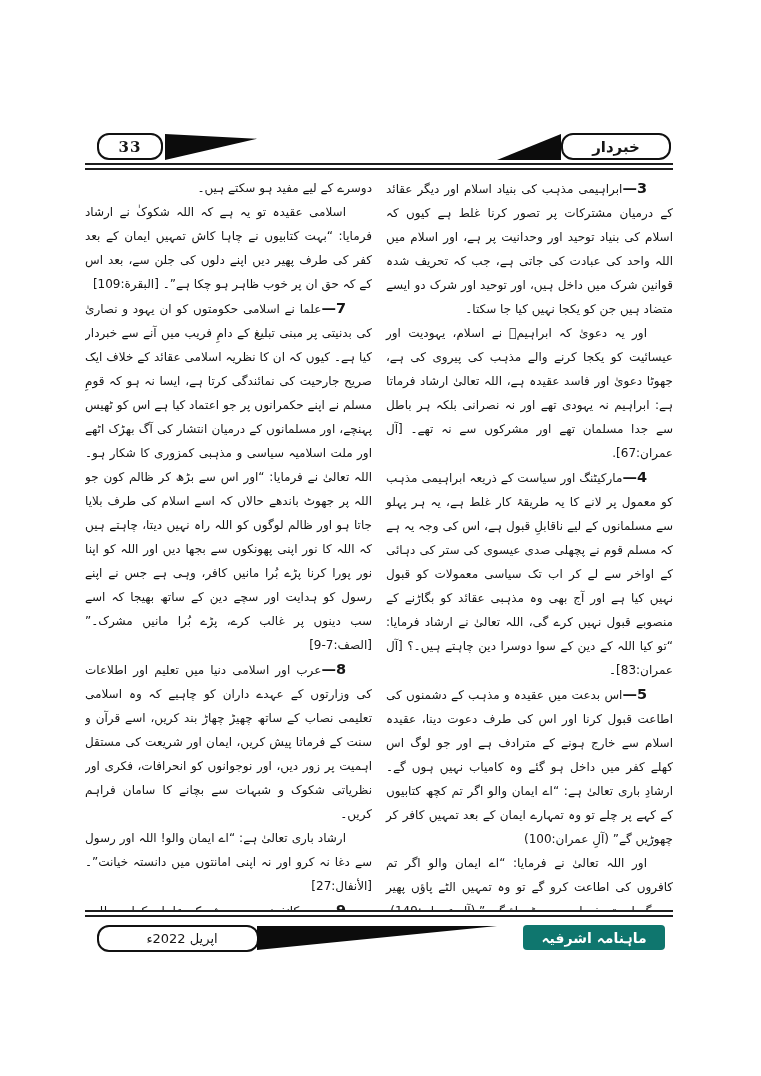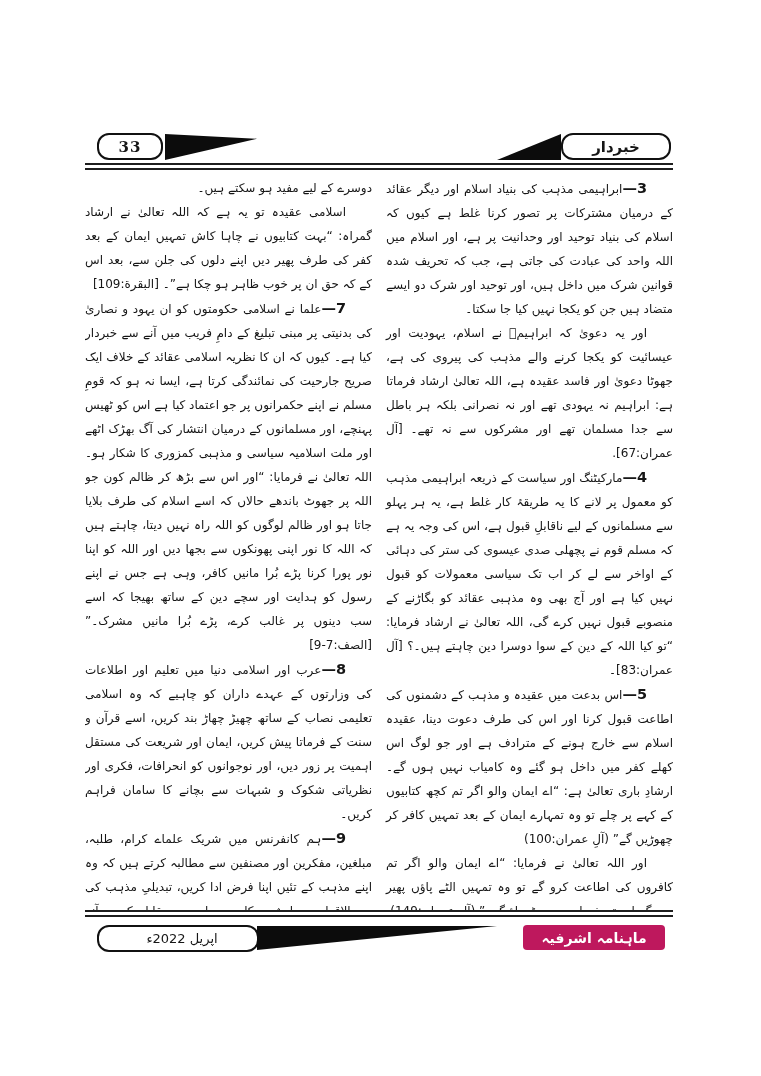--- a/index.html
+++ b/index.html
@@ -31,21 +31,21 @@
   .col{width:287px;text-align:justify;font-size:12px;line-height:24px;}
   .para{text-indent:26px;margin:0;}
   .para.noindent{text-indent:0;}
   .pnum{font-weight:bold;font-size:14.5px;}
   
   .footer{position:relative;height:45px;margin-top:1px;}
   .date-box{left:12px;top:7px;width:150px;height:23px;font-size:13px;padding-left:8px;}
   .wedge-after-date{left:172px;top:8px;width:240px;height:24px;
     clip-path:polygon(0 0,100% 0,0 100%);}
   .mag-box{
-    position:absolute;right:8px;top:7px;width:142px;height:25px;background:#be185d;
+    position:absolute;right:8px;top:7px;width:142px;height:25px;background:#0f766e;
     color:#fff;font-weight:bold;font-size:14px;border-radius:4px;
     display:flex;align-items:center;justify-content:center;
   }
 </style>
 </head>
 <body>
 
 <div class="page">
   <div class="content">
 
@@ -67,23 +67,24 @@
         <p class="para"><span class="pnum">3—</span><span>ابراہیمی مذہب کی بنیاد اسلام اور دیگر عقائد کے درمیان مشترکات پر تصور کرنا غلط ہے کیوں کہ اسلام کی بنیاد توحید اور وحدانیت پر ہے، اور اسلام میں اللہ واحد کی عبادت کی جاتی ہے، جب کہ تحریف شدہ قوانین شرک میں داخل ہیں، اور توحید اور شرک دو ایسے متضاد ہیں جن کو یکجا نہیں کیا جا سکتا۔</span></p>
         <p class="para"><span>اور یہ دعویٰ کہ ابراہیمؑ نے اسلام، یہودیت اور عیسائیت کو یکجا کرنے والے مذہب کی پیروی کی ہے، جھوٹا دعویٰ اور فاسد عقیدہ ہے، اللہ تعالیٰ ارشاد فرماتا ہے: ابراہیم نہ یہودی تھے اور نہ نصرانی بلکہ ہر باطل سے جدا مسلمان تھے اور مشرکوں سے نہ تھے۔ [آل عمران:67].</span></p>
         <p class="para"><span class="pnum">4—</span><span>مارکیٹنگ اور سیاست کے ذریعہ ابراہیمی مذہب کو معمول پر لانے کا یہ طریقۂ کار غلط ہے، یہ ہر پہلو سے مسلمانوں کے لیے ناقابلِ قبول ہے، اس کی وجہ یہ ہے کہ مسلم قوم نے پچھلی صدی عیسوی کی ستر کی دہائی کے اواخر سے لے کر اب تک سیاسی معمولات کو قبول نہیں کیا ہے اور آج بھی وہ مذہبی عقائد کو بگاڑنے کے منصوبے قبول نہیں کرے گی، اللہ تعالیٰ نے ارشاد فرمایا: “تو کیا اللہ کے دین کے سوا دوسرا دین چاہتے ہیں۔؟ [آل عمران:83]۔</span></p>
         <p class="para"><span class="pnum">5—</span><span>اس بدعت میں عقیدہ و مذہب کے دشمنوں کی اطاعت قبول کرنا اور اس کی طرف دعوت دینا، عقیدہ اسلام سے خارج ہونے کے مترادف ہے اور جو لوگ اس کھلے کفر میں داخل ہو گئے وہ کامیاب نہیں ہوں گے۔ ارشادِ باری تعالیٰ ہے: “اے ایمان والو اگر تم کچھ کتابیوں کے کہے پر چلے تو وہ تمہارے ایمان کے بعد تمہیں کافر کر چھوڑیں گے” (آلِ عمران:100)</span></p>
         <p class="para"><span>اور اللہ تعالیٰ نے فرمایا: “اے ایمان والو اگر تم کافروں کی اطاعت کرو گے تو وہ تمہیں الٹے پاؤں پھیر دیں گے اور تم خسارے میں پڑ جاؤ گے۔” (آلِ عمران:149)</span></p>
 
       </div>
 
       <div class="col">
         <p class="para noindent"><span>دوسرے کے لیے مفید ہو سکتے ہیں۔</span></p>
-        <p class="para"><span>اسلامی عقیدہ تو یہ ہے کہ اللہ تعالیٰ نے ارشاد گمراہ: “بہت کتابیوں نے چاہا کاش تمہیں ایمان کے بعد کفر کی طرف پھیر دیں اپنے دلوں کی جلن سے، بعد اس کے کہ حق ان پر خوب ظاہر ہو چکا ہے”۔ [البقرة:109]</span></p>
+        <p class="para"><span>اسلامی عقیدہ تو یہ ہے کہ اللہ شکوکٰ نے ارشاد فرمایا: “بہت کتابیوں نے چاہا کاش تمہیں ایمان کے بعد کفر کی طرف پھیر دیں اپنے دلوں کی جلن سے، بعد اس کے کہ حق ان پر خوب ظاہر ہو چکا ہے”۔ [البقرة:109]</span></p>
         <p class="para"><span class="pnum">7—</span><span>علما نے اسلامی حکومتوں کو ان یہود و نصاریٰ کی بدنیتی پر مبنی تبلیغ کے دامِ فریب میں آنے سے خبردار کیا ہے۔ کیوں کہ ان کا نظریہ اسلامی عقائد کے خلاف ایک صریح جارحیت کی نمائندگی کرتا ہے، ایسا نہ ہو کہ قومِ مسلم نے اپنے حکمرانوں پر جو اعتماد کیا ہے اس کو ٹھیس پہنچے، اور مسلمانوں کے درمیان انتشار کی آگ بھڑک اٹھے اور ملت اسلامیہ سیاسی و مذہبی کمزوری کا شکار ہو۔ اللہ تعالیٰ نے فرمایا: “اور اس سے بڑھ کر ظالم کون جو اللہ پر جھوٹ باندھے حالاں کہ اسے اسلام کی طرف بلایا جاتا ہو اور ظالم لوگوں کو اللہ راہ نہیں دیتا، چاہتے ہیں کہ اللہ کا نور اپنی پھونکوں سے بجھا دیں اور اللہ کو اپنا نور پورا کرنا پڑے بُرا مانیں کافر، وہی ہے جس نے اپنے رسول کو ہدایت اور سچے دین کے ساتھ بھیجا کہ اسے سب دینوں پر غالب کرے، پڑے بُرا مانیں مشرک۔” [الصف:7-9]</span></p>
         <p class="para"><span class="pnum">8—</span><span>عرب اور اسلامی دنیا میں تعلیم اور اطلاعات کی وزارتوں کے عہدے داران کو چاہیے کہ وہ اسلامی تعلیمی نصاب کے ساتھ چھیڑ چھاڑ بند کریں، اسے قرآن و سنت کے فرماتا پیش کریں، ایمان اور شریعت کی مستقل اہمیت پر زور دیں، اور نوجوانوں کو انحرافات، فکری اور نظریاتی شکوک و شبہات سے بچانے کا سامان فراہم کریں۔</span></p>
+        <p class="para"><span>ارشاد باری تعالیٰ ہے: “اے ایمان والو! اللہ اور رسول سے دغا نہ کرو اور نہ اپنی امانتوں میں دانستہ خیانت”۔ [الأنفال:27]</span></p>
         <p class="para"><span class="pnum">9—</span><span>ہم کانفرنس میں شریک علماے کرام، طلبہ، مبلغین، مفکرین اور مصنفین سے مطالبہ کرتے ہیں کہ وہ اپنے مذہب کے تئیں اپنا فرض ادا کریں، تبدیلیِ مذہب کی بین الاقوامی سازشوں کا جی جان سے مقابلہ کریں، آنے والے خطرے کے بارے میں قوم کو بیدار کریں۔ دینی بیداری کے لیے مقالات اور کتابیں، سیمینارز، لیکچرز اور سمپوزیم کا انعقاد کریں، عقیدۂ توحید کی روشن وضاحتیں کریں۔ جو اس فتنہ کے مخالف ہیں، اس کو واضح کرتے ہیں، اور اس گمراہ کن بدعت کے فتنے سے خبردار کرتے ہیں، اور یہ کہ اس باطل کو قبول کرنے کے لیے کوئی جبر یا تاویل نہیں ہے۔ ارشاد باری تعالیٰ ہے:</span></p>
 
       </div>
 
     </div>
 
     <div class="dbl-rule"></div>
     <div class="footer">
       <div class="badge date-box">
         <span>اپریل 2022ء</span>

